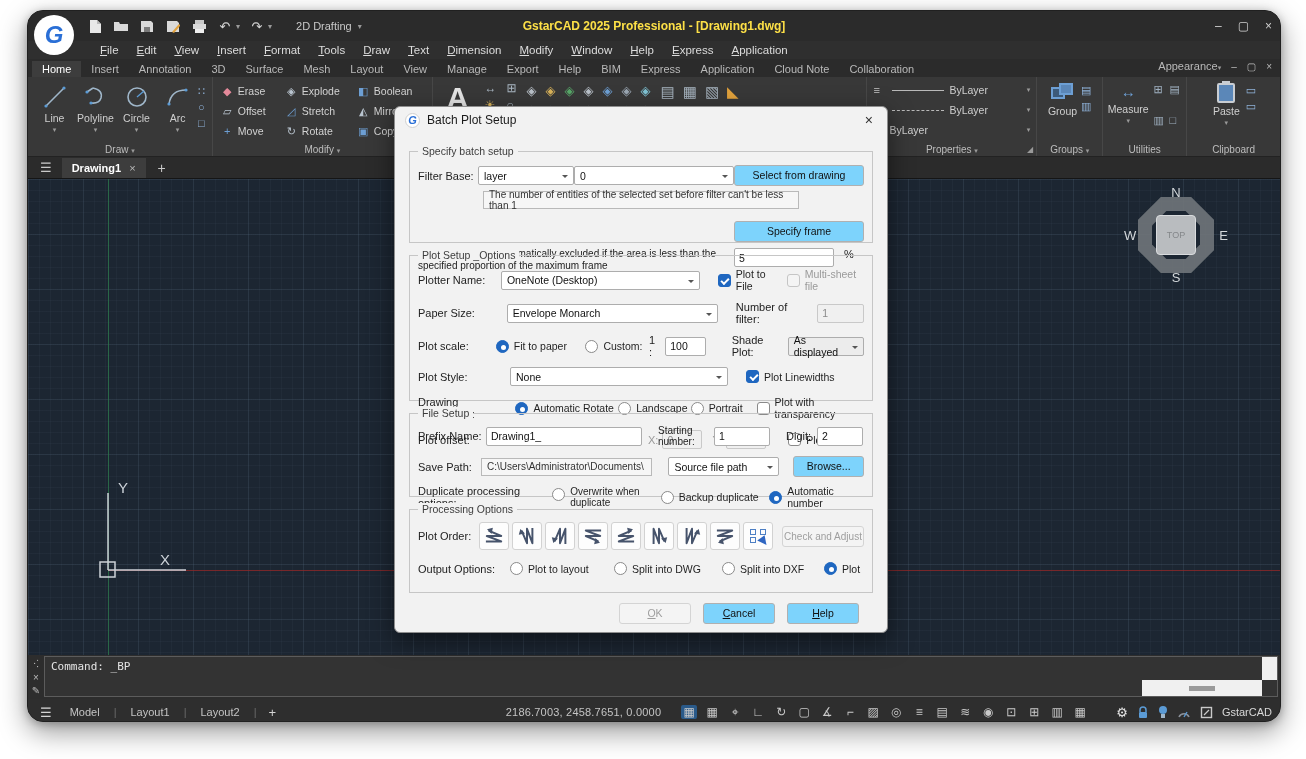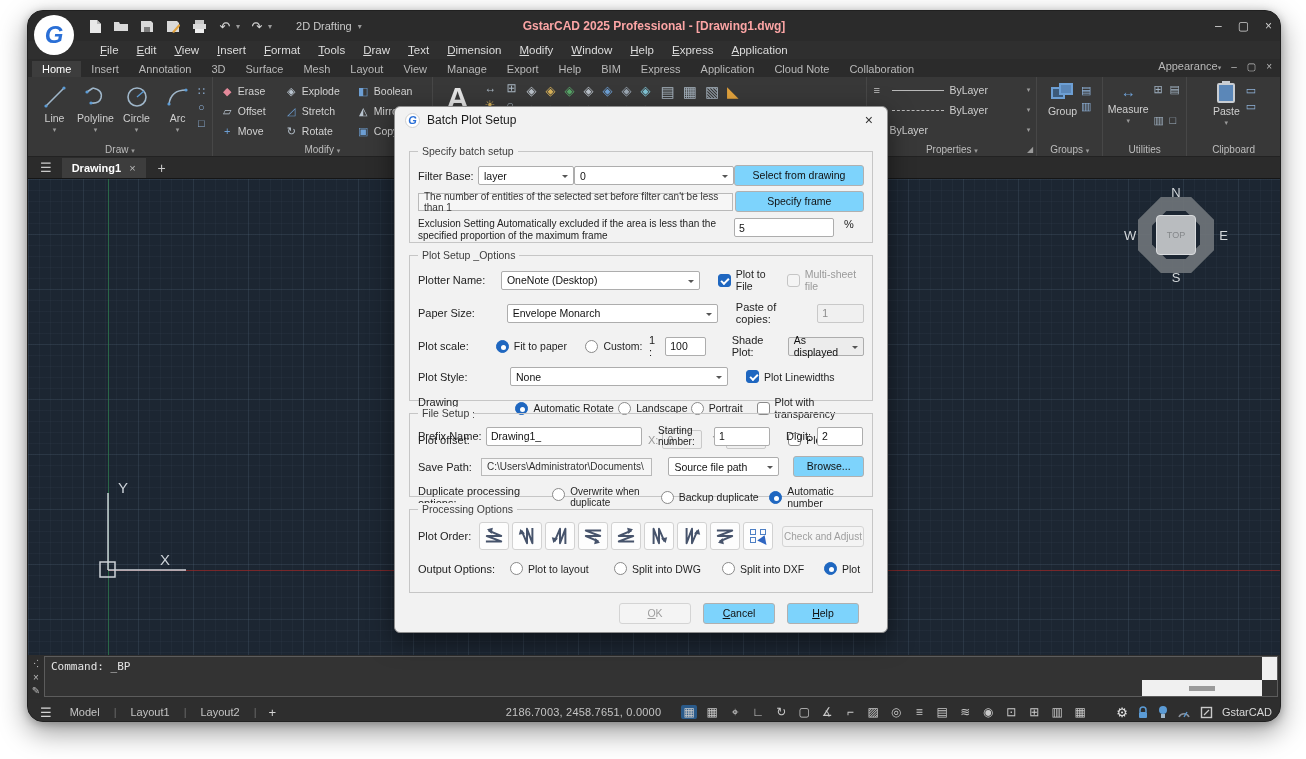--- a/index.html
+++ b/index.html
@@ -13,21 +13,21 @@
   .titlebar { position:relative; height:30px; background:#2b2b2b; display:flex; align-items:center; }
   .logo-circle { position:absolute; left:6px; top:4px; width:40px; height:40px; background:#fff; border-radius:50%;
                  display:flex; align-items:center; justify-content:center; z-index:30;
                  font-size:24px; font-weight:bold; color:#2a6fd6; font-style:italic; }
   .qat { display:flex; align-items:center; gap:8px; margin-left:58px; }
   .qat .qi { width:18px; height:18px; display:flex; align-items:center; justify-content:center; color:#d6d6d6; font-size:13px; }
   .qi svg { display:block; }
   .qat .drop { color:#9a9a9a; font-size:8px; margin-left:-6px; }
   .workspace { display:flex; align-items:center; gap:6px; color:#c9c9c9; font-size:11px; margin-left:8px; padding:2px 8px; }
   .workspace .chev { font-size:8px; color:#9a9a9a; }
-  .app-title { position:absolute; left:0; right:0; text-align:center; color:#fca5a5; font-size:12px; font-weight:bold; pointer-events:none; }
+  .app-title { position:absolute; left:0; right:0; text-align:center; color:#fde047; font-size:12px; font-weight:bold; pointer-events:none; }
   .win-controls { position:absolute; right:8px; top:0; height:30px; display:flex; align-items:center; gap:16px; color:#cfcfcf; font-size:12px; }
   .win-controls span { cursor:default; }
 
   
   .menubar { height:18px; background:#2f2f2f; display:flex; align-items:center; gap:2px; padding-left:64px; }
   .menu-item { display:inline-block; color:#dcdcdc; font-size:11.5px; padding:1px 8px; }
   .menu-item::first-letter { text-decoration:underline; }
 
   
   .tabrow { height:18px; background:#2b2b2b; display:flex; align-items:flex-end; padding-left:4px; position:relative; }
@@ -525,21 +525,21 @@
     </div>
 
     <div class="grp g1">
       <span class="grp-legend">Specify batch setup</span>
       <div class="row" style="margin:13px 8px 3px 8px; gap:0;">
         <span class="lbl" style="width:60px">Filter Base:</span>
         <span class="sel" style="width:96px">layer</span>
         <span class="sel" style="flex:1">0</span>
         <span class="btn" style="width:130px">Select from drawing</span>
       </div>
-      <div class="row" style="margin:5px 8px 0 8px; gap:2px;">
+      <div class="row" style="margin:5px 8px 0 8px; gap:12px;flex-direction:column;">
         <span class="note" style="width:316px">The number of entities of the selected set before filter can't be less than 1</span>
         <span class="btn" style="width:130px; margin-left:auto">Specify frame</span>
       </div>
       <div class="row" style="margin:6px 8px 0 8px; gap:10px; align-items:flex-start;">
         <span class="lbl" style="width:306px; font-size:10px; line-height:12px;">Exclusion Setting Automatically excluded if the area is less than the specified proportion of the maximum frame</span>
         <span class="inp" style="width:100px">5</span>
         <span class="lbl">%</span>
       </div>
     </div>
 
@@ -553,21 +553,21 @@
               <span>Plot to File</span>
             </span>
         <span class="opt" style="margin-left:8px">
               <span class="check dis"></span>
               <span class="lbl dim">Multi-sheet file</span>
             </span>
       </div>
       <div class="row" style="margin:9px 8px 0 8px;">
         <span class="lbl" style="width:92px">Paper Size:</span>
         <span class="sel" style="width:218px">Envelope Monarch</span>
-        <span class="lbl" style="margin-left:18px">Paste of copies:</span>
+        <span class="lbl" style="margin-left:18px">Number of filter:</span>
         <span class="inp dis" style="width:48px; margin-left:6px">1</span>
       </div>
       <div class="row" style="margin:9px 8px 0 8px;">
         <span class="lbl" style="width:92px">Plot scale:</span>
         <span class="opt" style="width:106px">
               <span class="radio on"></span>
               <span>Fit to paper</span>
             </span>
         <span class="opt" style="width:68px">
               <span class="radio"></span>

